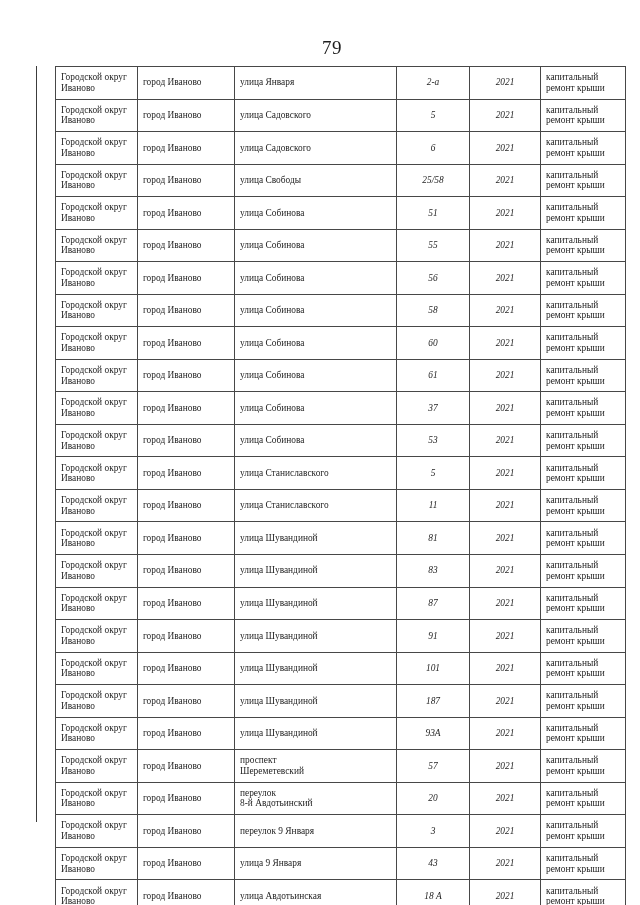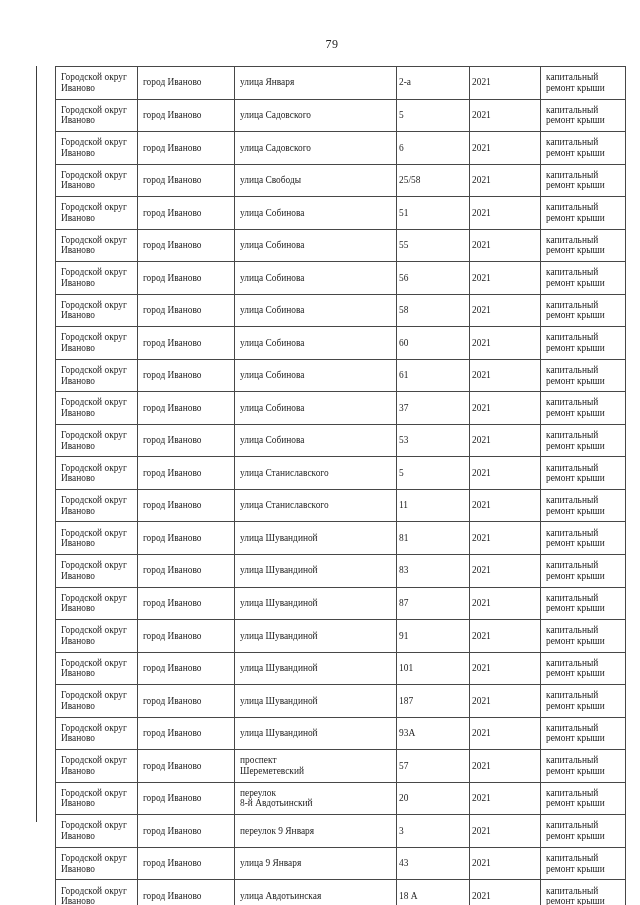--- a/index.html
+++ b/index.html
@@ -17,21 +17,21 @@
     color: #1e1e1e;
   }
   .pageno {
     position: absolute;
     top: 37px;
     left: 0;
     width: 640px;
     padding-left: 24px;
     box-sizing: border-box;
     text-align: center;
-    font-size: 12px;
+    font-size: 19px;
     letter-spacing: 0.5px;
   }
   
   .outer-rule {
     position: absolute;
     left: 36px;
     top: 66px;
     width: 0;
     height: 756px;
     border-left: 1px solid #3c3c3c;
@@ -50,22 +50,23 @@
   .repair-table td {
     border: 1px solid #474747;
     font-size: 9.4px;
     line-height: 10.6px;
     padding: 1px 2px 1px 5px;
     vertical-align: middle;
     white-space: pre-line;
     overflow: hidden;
   }
   .repair-table td.center {
-    text-align: left;
+    text-align: center;
     padding: 1px 2px;
+    font-style: italic;
   }
   col.c-district { width: 82px; }
   col.c-city     { width: 97px; }
   col.c-street   { width: 162px; }
   col.c-house    { width: 73px; }
   col.c-year     { width: 71px; }
   col.c-work     { width: 85px; }
 </style>
 </head>
 <body>

